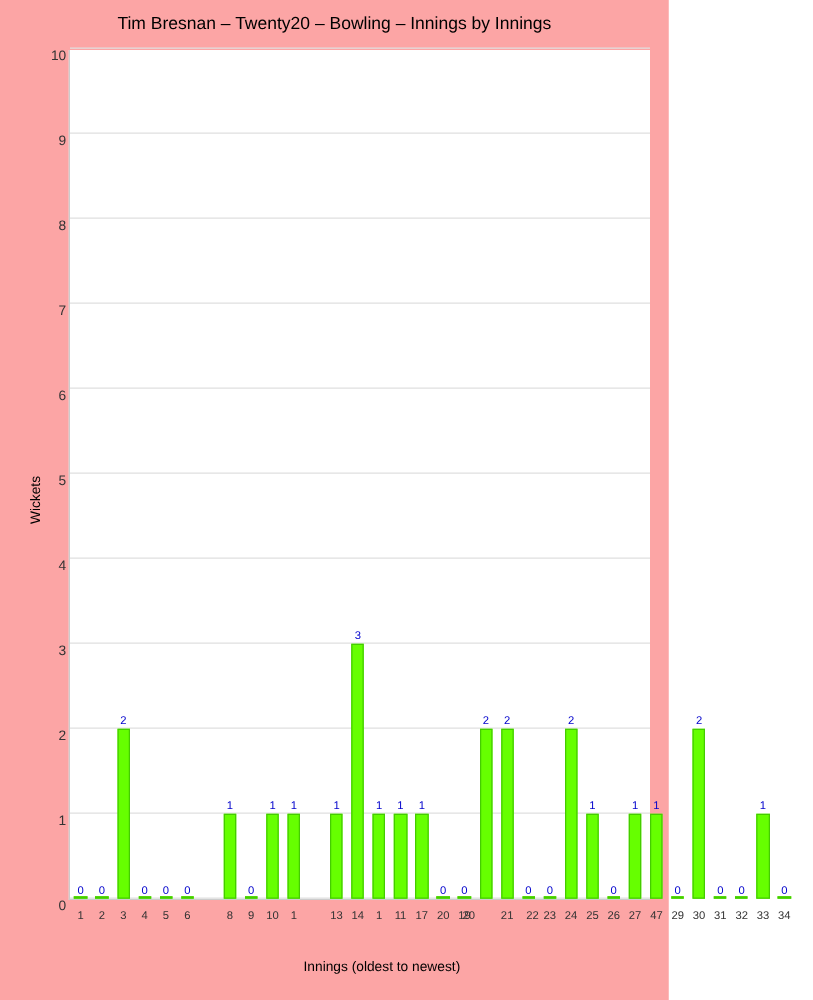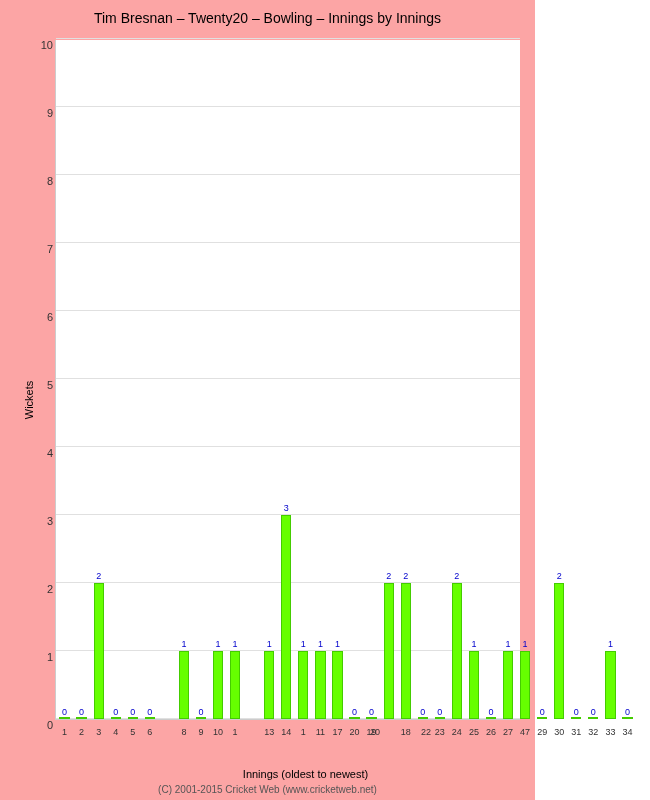--- a/index.html
+++ b/index.html
@@ -178,21 +178,21 @@
       <div class="bar-label" style="left: 298.529px; bottom: 2px;">0</div>
       <div class="x-tick-label" style="left: 298.529px;">20</div>
       <div class="bar" style="left: 310.471px; width: 10.2353px; height: 0px; bottom: 0px;"></div>
       <div class="bar-label" style="left: 315.588px; bottom: 2px;">0</div>
       <div class="x-tick-label" style="left: 315.588px;">19</div>
       <div class="bar" style="left: 327.529px; width: 10.2353px; height: 136px; bottom: 0px;"></div>
       <div class="bar-label" style="left: 332.647px; bottom: 138px;">2</div>
       <div class="x-tick-label" style="left: 319px;">20</div>
       <div class="bar" style="left: 344.588px; width: 10.2353px; height: 136px; bottom: 0px;"></div>
       <div class="bar-label" style="left: 349.706px; bottom: 138px;">2</div>
-      <div class="x-tick-label" style="left: 349.706px;">18</div>
+      <div class="x-tick-label" style="left: 349.706px;">21</div>
       <div class="bar" style="left: 361.647px; width: 10.2353px; height: 0px; bottom: 0px;"></div>
       <div class="bar-label" style="left: 366.765px; bottom: 2px;">0</div>
       <div class="x-tick-label" style="left: 370px;">22</div>
       <div class="bar" style="left: 378.706px; width: 10.2353px; height: 0px; bottom: 0px;"></div>
       <div class="bar-label" style="left: 383.824px; bottom: 2px;">0</div>
       <div class="x-tick-label" style="left: 383.824px;">23</div>
       <div class="bar" style="left: 395.765px; width: 10.2353px; height: 136px; bottom: 0px;"></div>
       <div class="bar-label" style="left: 400.882px; bottom: 138px;">2</div>
       <div class="x-tick-label" style="left: 400.882px; text-align: center;">24</div>
       <div class="bar" style="left: 412.824px; width: 10.2353px; height: 68px; bottom: 0px;"></div>
@@ -220,14 +220,13 @@
       <div class="bar-label" style="left: 537.353px; bottom: 2px;">0</div>
       <div class="x-tick-label" style="left: 537.353px;">32</div>
       <div class="bar" style="left: 549.294px; width: 10.2353px; height: 68px; bottom: 0px;"></div>
       <div class="bar-label" style="left: 554.412px; bottom: 70px;">1</div>
       <div class="x-tick-label" style="left: 554.412px;">33</div>
       <div class="bar" style="left: 566.353px; width: 10.2353px; height: 0px; bottom: 0px;"></div>
       <div class="bar-label" style="left: 571.471px; bottom: 2px;">0</div>
       <div class="x-tick-label" style="left: 571.471px;">34</div>
     </div>
 
-  <div class="copyright">(C) 2001-2015 Cricket Web (www.cricketweb.net)</div>
 </div>
 
 </body></html>

